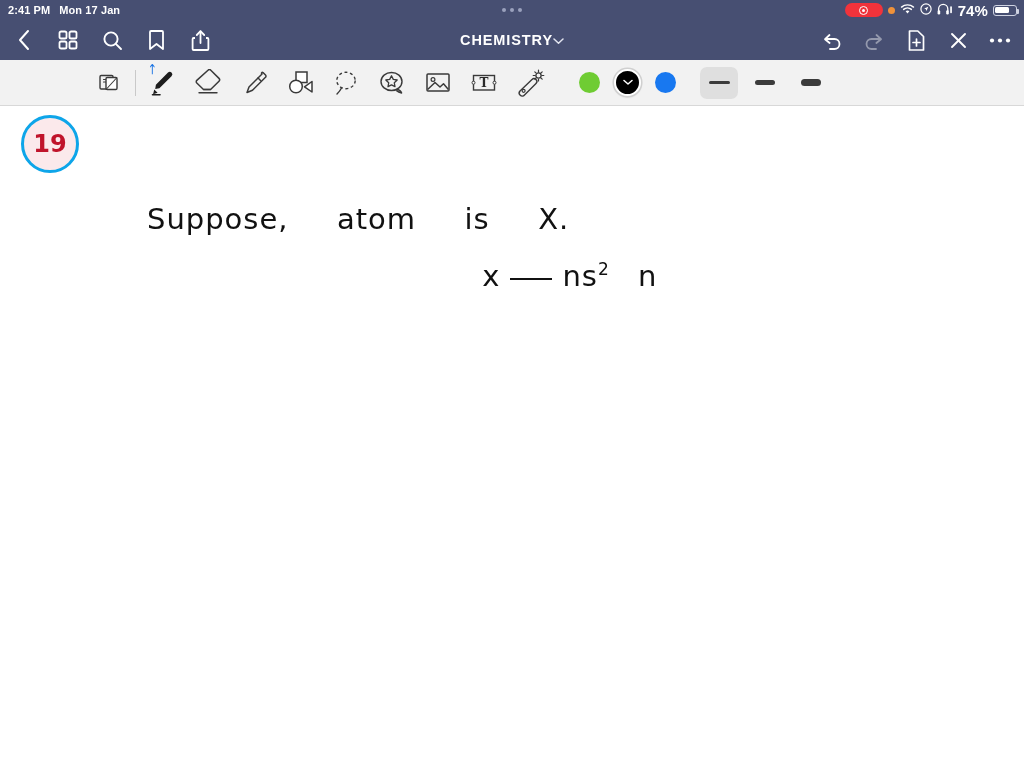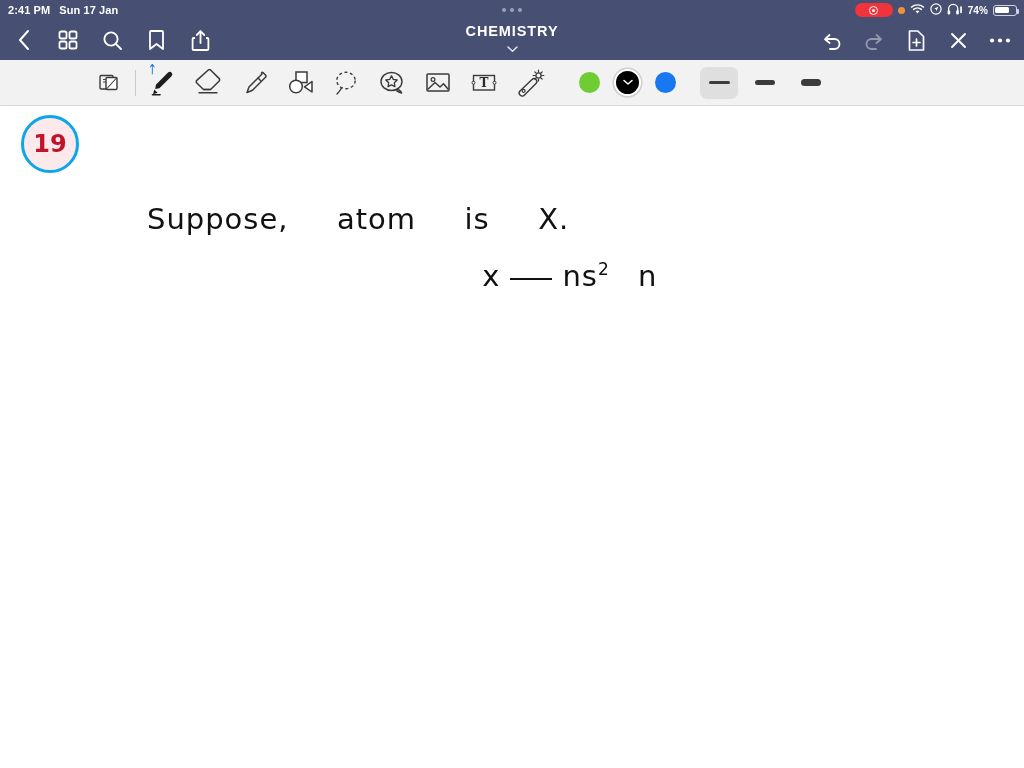--- a/index.html
+++ b/index.html
@@ -53,40 +53,40 @@
     border-radius: 3px; position: relative; display: block;
   }
   .battery::after {
     content: ""; position: absolute; right: -3px; top: 3px;
     width: 2px; height: 5px; background: #cfd3e2; border-radius: 0 1px 1px 0;
   }
   .battery .fill {
     position: absolute; left: 1.2px; top: 1.2px; bottom: 1.2px;
     width: 14px; background: #ffffff; border-radius: 1.5px;
   }
-  .battery-pct { font-size: 10px; font-weight: bold; }
+  .battery-pct { font-size: 15px; font-weight: bold; }
 
   
   .navbar {
     position: absolute; top: 20px; left: 0;
     width: 1024px; height: 40px;
     background: #474F72;
     color: #ffffff;
   }
   .nav-left { position: absolute; left: 8px; top: 0; height: 40px; display: flex; align-items: center; gap: 12px; }
   .nav-right { position: absolute; right: 8px; top: 0; height: 40px; display: flex; align-items: center; gap: 10px; }
   .nav-btn {
     width: 32px; height: 32px; display: flex;
     align-items: center; justify-content: center;
     border-radius: 5px; cursor: pointer;
   }
   .nav-btn svg { display: block; }
   .nav-title {
     position: absolute; left: 0; right: 0; top: 0; height: 40px;
-    display: flex; align-items: center; justify-content: center;  flex-direction: column;
+    display: flex; align-items: center; justify-content: center; 
   }
   .nav-title .t {
     font-size: 14.5px; font-weight: bold; letter-spacing: .9px; color: #ffffff;
   }
   .dimmed { opacity: .42; }
 
   
   .toolbar {
     position: absolute; top: 60px; left: 0;
     width: 1024px; height: 46px;
@@ -151,21 +151,21 @@
   .dash { display: inline-block; width: 42px; border-bottom: 2.6px solid #111; vertical-align: 6px; margin: 0 10px; }
 </style>
 </head>
 <body>
 
 <div id="app">
 
   <div class="statusbar">
     <div class="status-left">
       <span>2:41 PM</span>
-      <span>Sun 17 Jan</span>
+      <span>Mon 17 Jan</span>
     </div>
 
     <div class="status-center">
       <span class="multitask-dots">
         <i></i>
           <i></i>
           <i></i>
       </span>
     </div>
 

